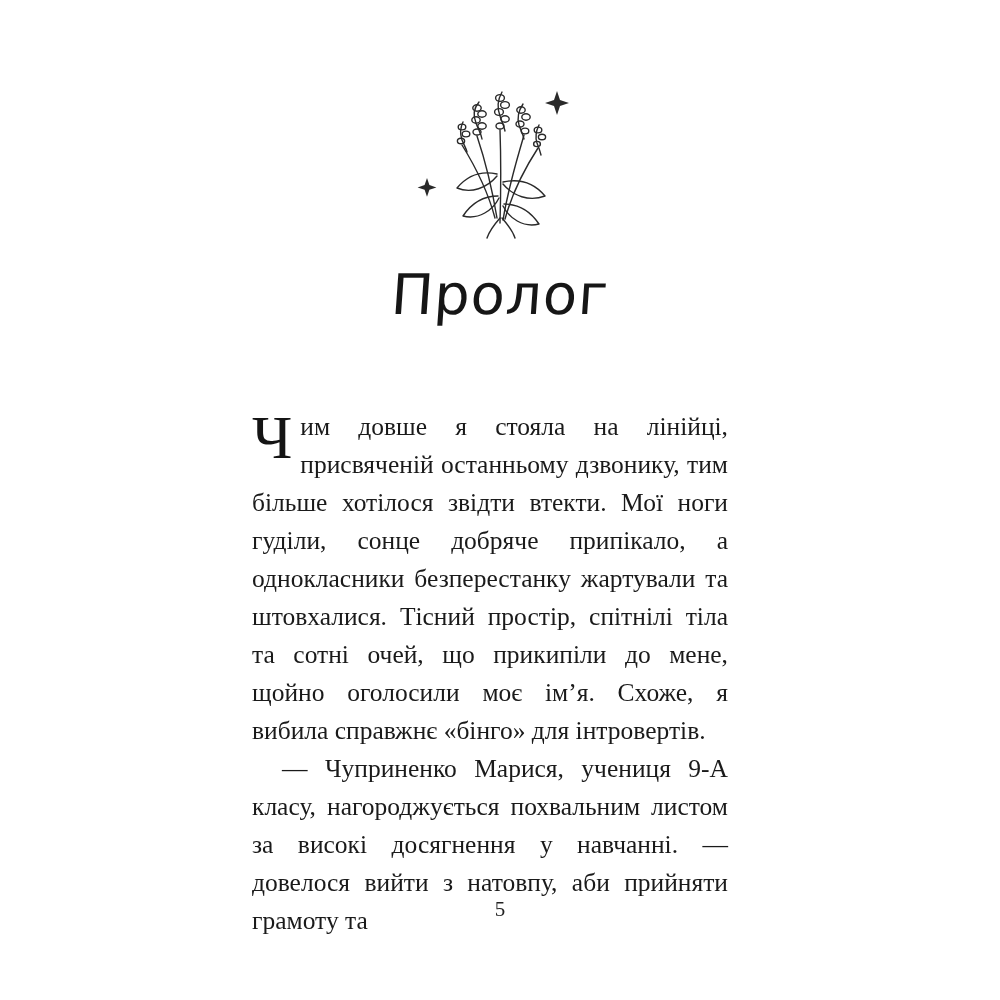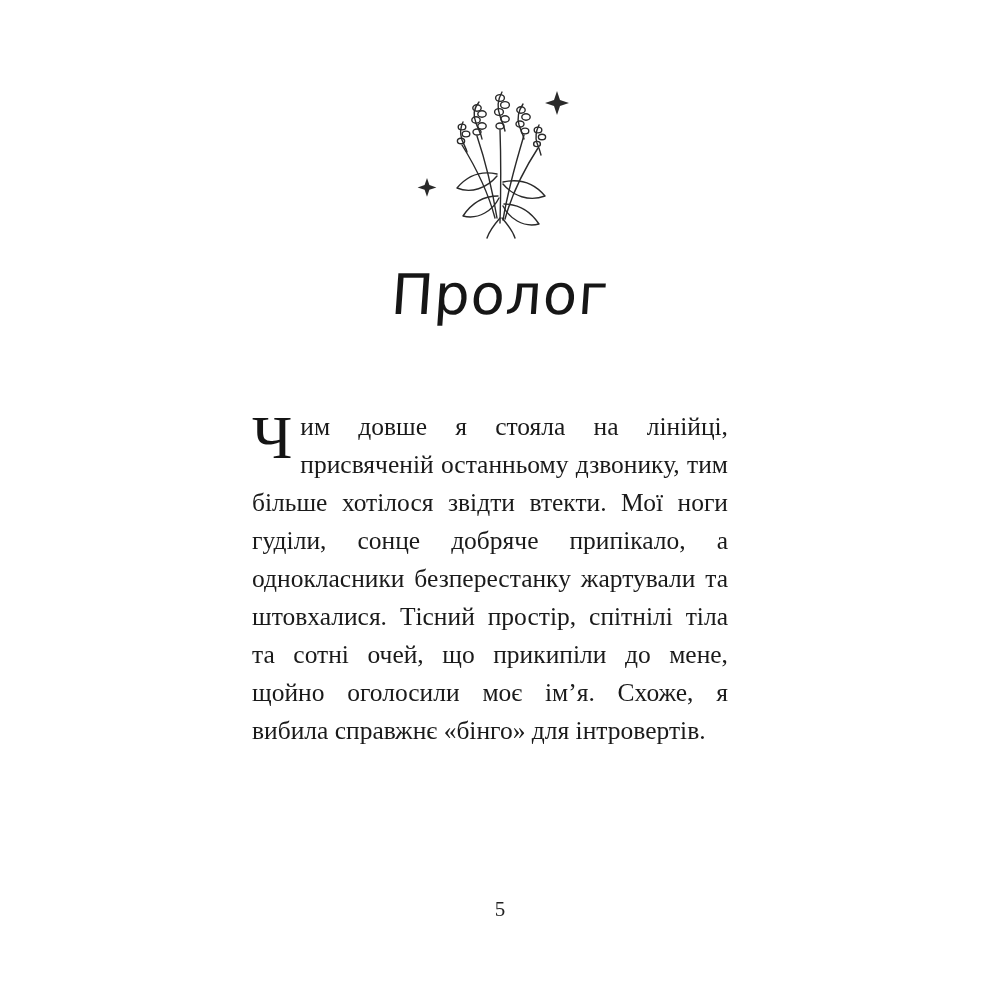--- a/index.html
+++ b/index.html
@@ -133,16 +133,17 @@
       <path d="M99 126 C114 126 126 134 134 146 C118 150 104 140 98 128"></path>
       <path d="M95 140 C88 148 84 154 82 160"></path>
       <path d="M97 140 C104 148 108 154 110 160"></path>
     </svg>
   </div>
 
   <div class="chapter-title">Пролог</div>
 
   <div class="body-text">
     <p class="dropcap-para"><span class="dropcap">Ч</span><span>им довше я стояла на лінійці, присвяченій останньому дзвонику, тим більше хотілося звідти втекти. Мої ноги гуділи, сонце добряче припікало, а однокласники безперестанку жартували та штовхалися. Тісний простір, спітнілі тіла та сотні очей, що прикипіли до мене, щойно оголосили моє ім’я. Схоже, я вибила справжнє «бінго» для інтровертів.</span></p>
+    <p class="indent">— Чуприненко Марися, учениця 9-А класу, нагороджується похвальним листом за високі досягнення у навчанні. — довелося вийти з натовпу, аби прийняти грамоту та</p>
   </div>
 
   <div class="page-number">5</div>
 </div>
 
 </body></html>

